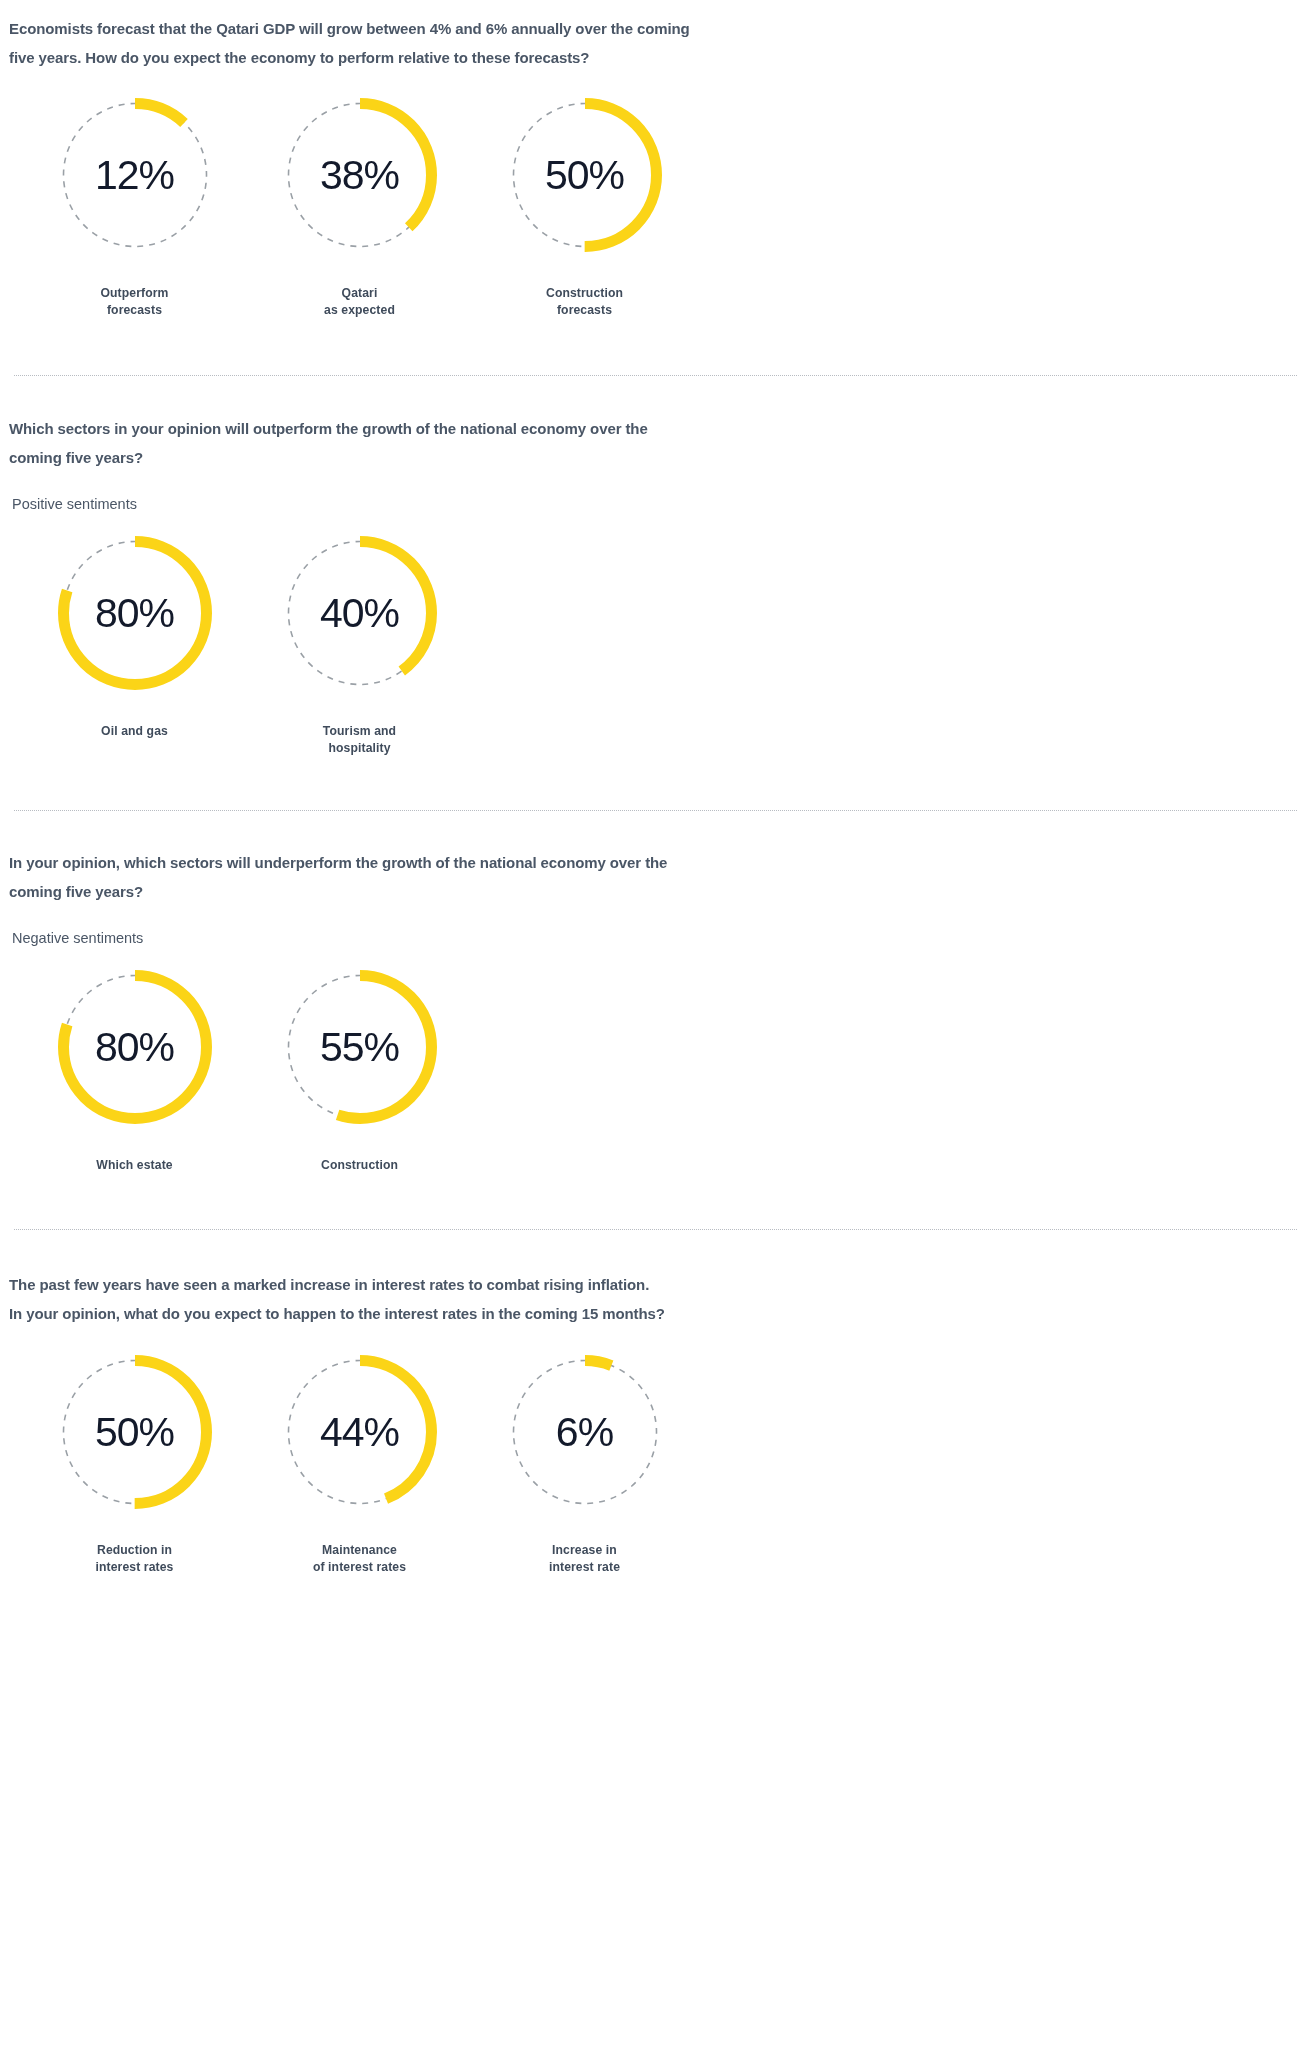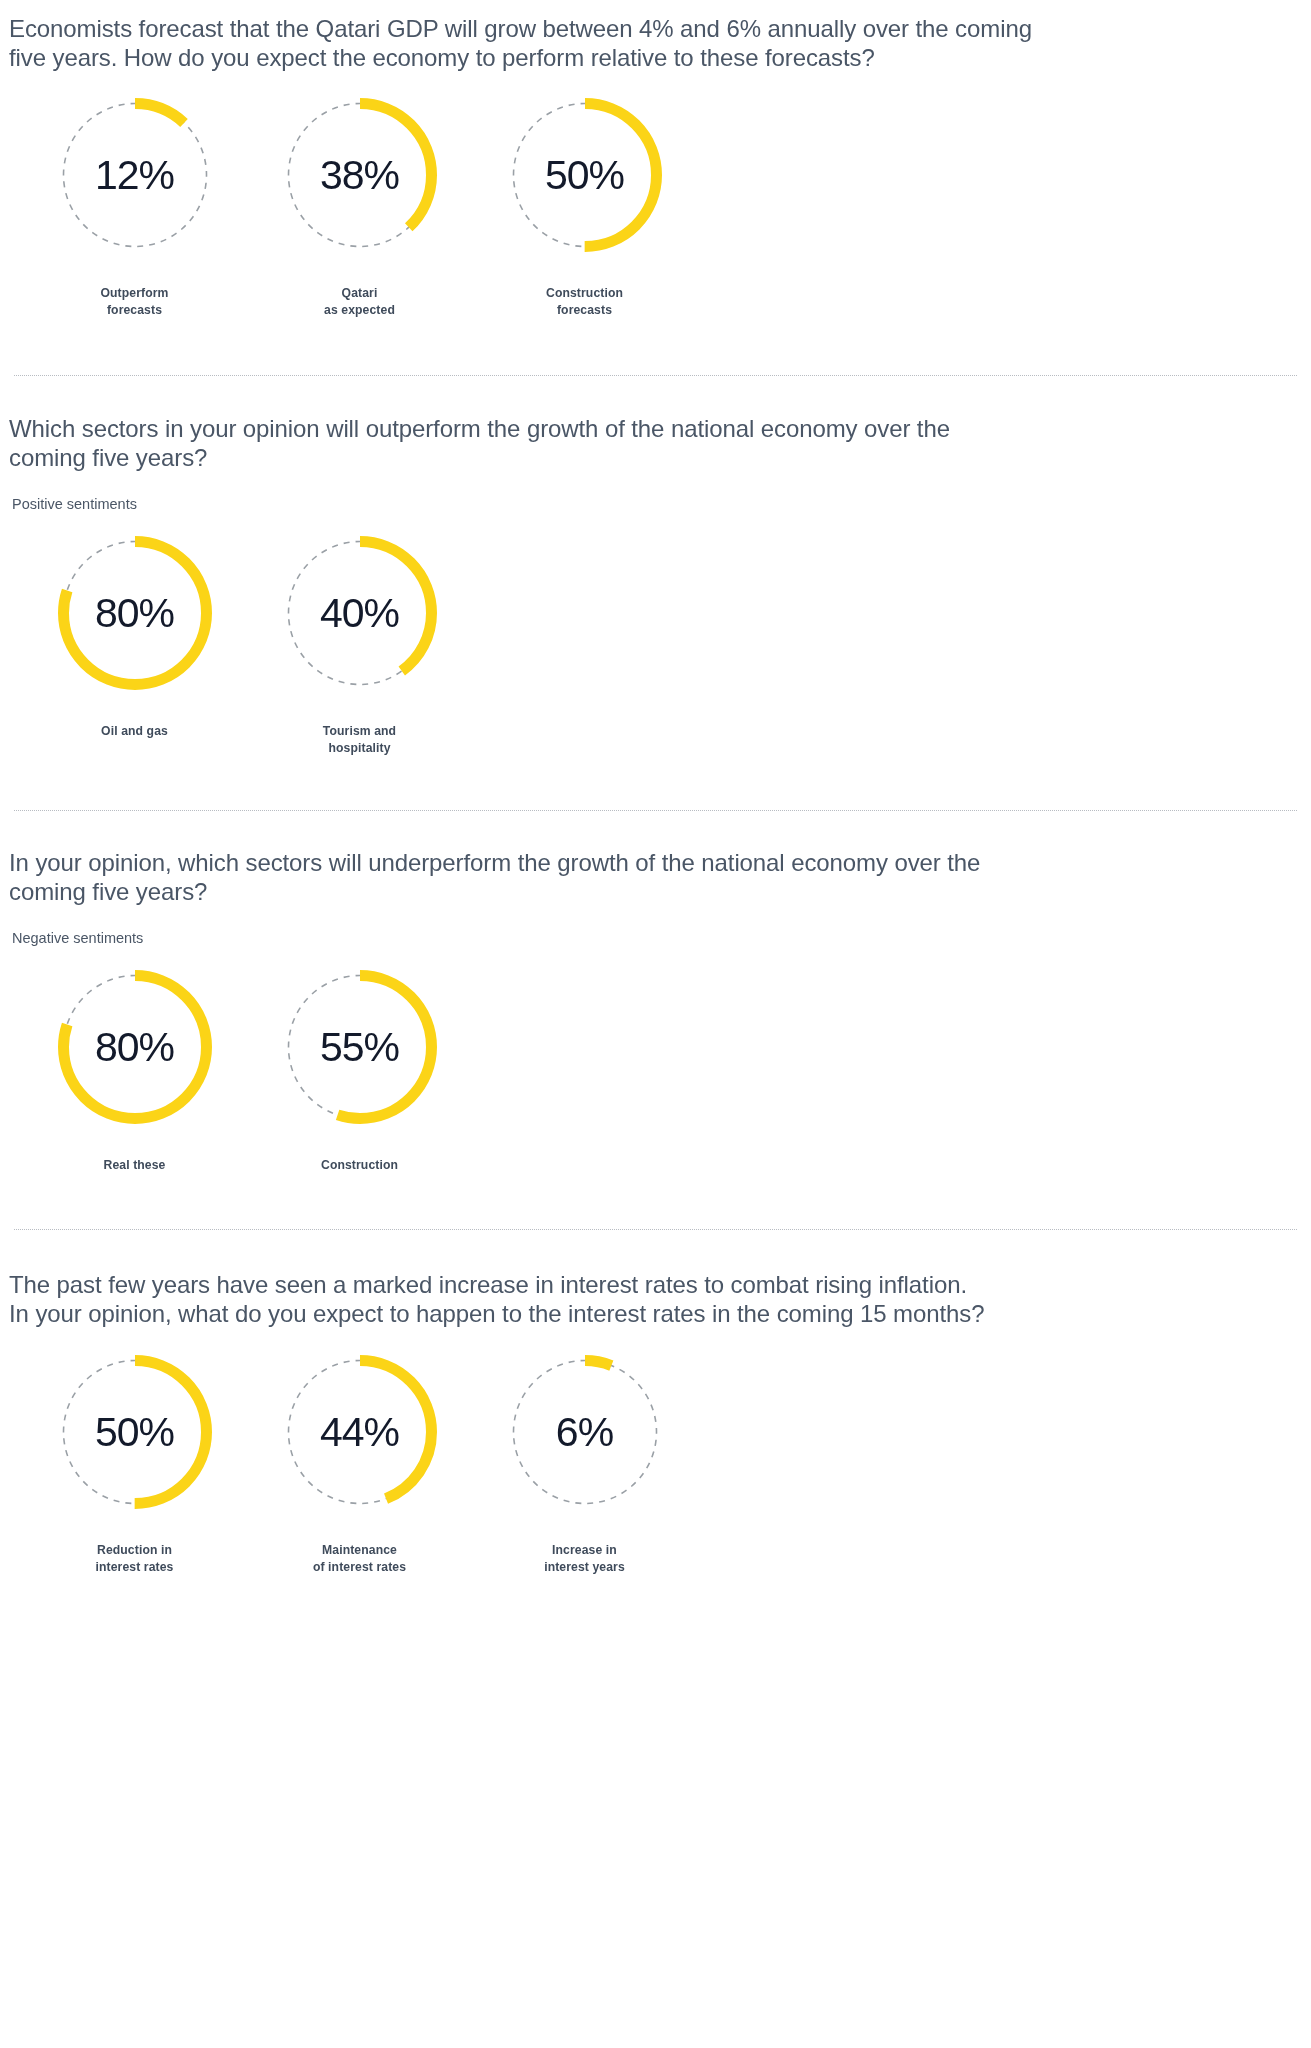--- a/index.html
+++ b/index.html
@@ -20,23 +20,23 @@
     height: 2048px;
     background: #ffffff;
   }
 
   
   .section {
     position: relative;
     padding: 0 0 0 0;
   }
   .q-heading {
-    font-size: 24px;
+    font-size: 15px;
     line-height: 29px;
-    font-weight: 400;
+    font-weight: 700;
     color: #4a5666;
     letter-spacing: -0.1px;
     padding-left: 9px;
     max-width: 1245px;
     white-space: pre-line;
   }
   .sub-label {
     font-size: 14.5px;
     line-height: 20px;
     font-weight: 400;
@@ -198,21 +198,21 @@
     <div class="sub-label">Negative sentiments</div>
     <div class="gauge-row" style="margin-top:22px;">
       <div class="gauge-cell first">
         <div class="gauge">
           <svg viewBox="0 0 154 154">
             <circle class="track" cx="77" cy="77" r="71.5" stroke="#9AA0A6"></circle>
             <circle class="value-arc" cx="77" cy="77" r="71.5" stroke="#FBD417" stroke-dasharray="359.3981995706724 449.2477494633404"></circle>
           </svg>
           <div class="pct">80%</div>
         </div>
-        <div class="gauge-label">Real these</div>
+        <div class="gauge-label">Which estate</div>
       </div>
       <div class="gauge-cell">
         <div class="gauge">
           <svg viewBox="0 0 154 154">
             <circle class="track" cx="77" cy="77" r="71.5" stroke="#9AA0A6"></circle>
             <circle class="value-arc" cx="77" cy="77" r="71.5" stroke="#FBD417" stroke-dasharray="247.08626220483723 449.2477494633404"></circle>
           </svg>
           <div class="pct">55%</div>
         </div>
         <div class="gauge-label">Construction</div>
@@ -250,18 +250,18 @@
       </div>
       <div class="gauge-cell">
         <div class="gauge">
           <svg viewBox="0 0 154 154">
             <circle class="track" cx="77" cy="77" r="71.5" stroke="#9AA0A6"></circle>
             <circle class="value-arc" cx="77" cy="77" r="71.5" stroke="#FBD417" stroke-dasharray="26.954864967800425 449.2477494633404"></circle>
           </svg>
           <div class="pct">6%</div>
         </div>
         <div class="gauge-label">Increase in
-interest years</div>
+interest rate</div>
       </div>
     </div>
   </div>
 
 </div>
 
 </body></html>

